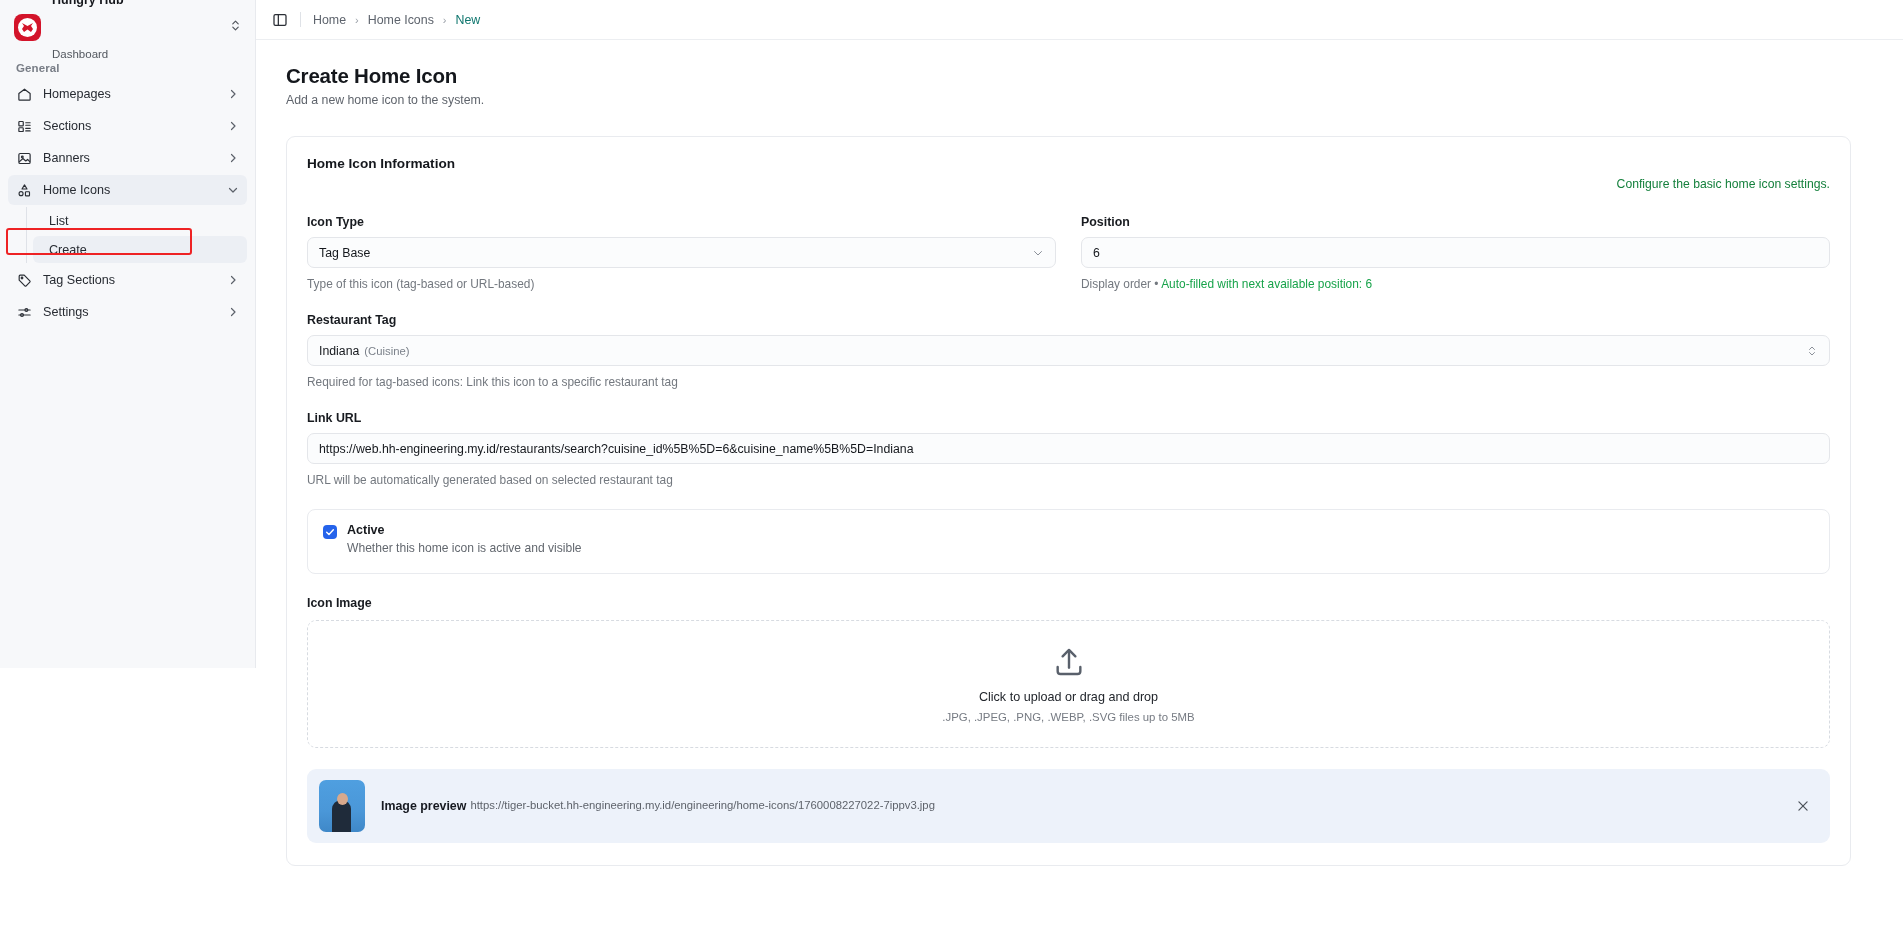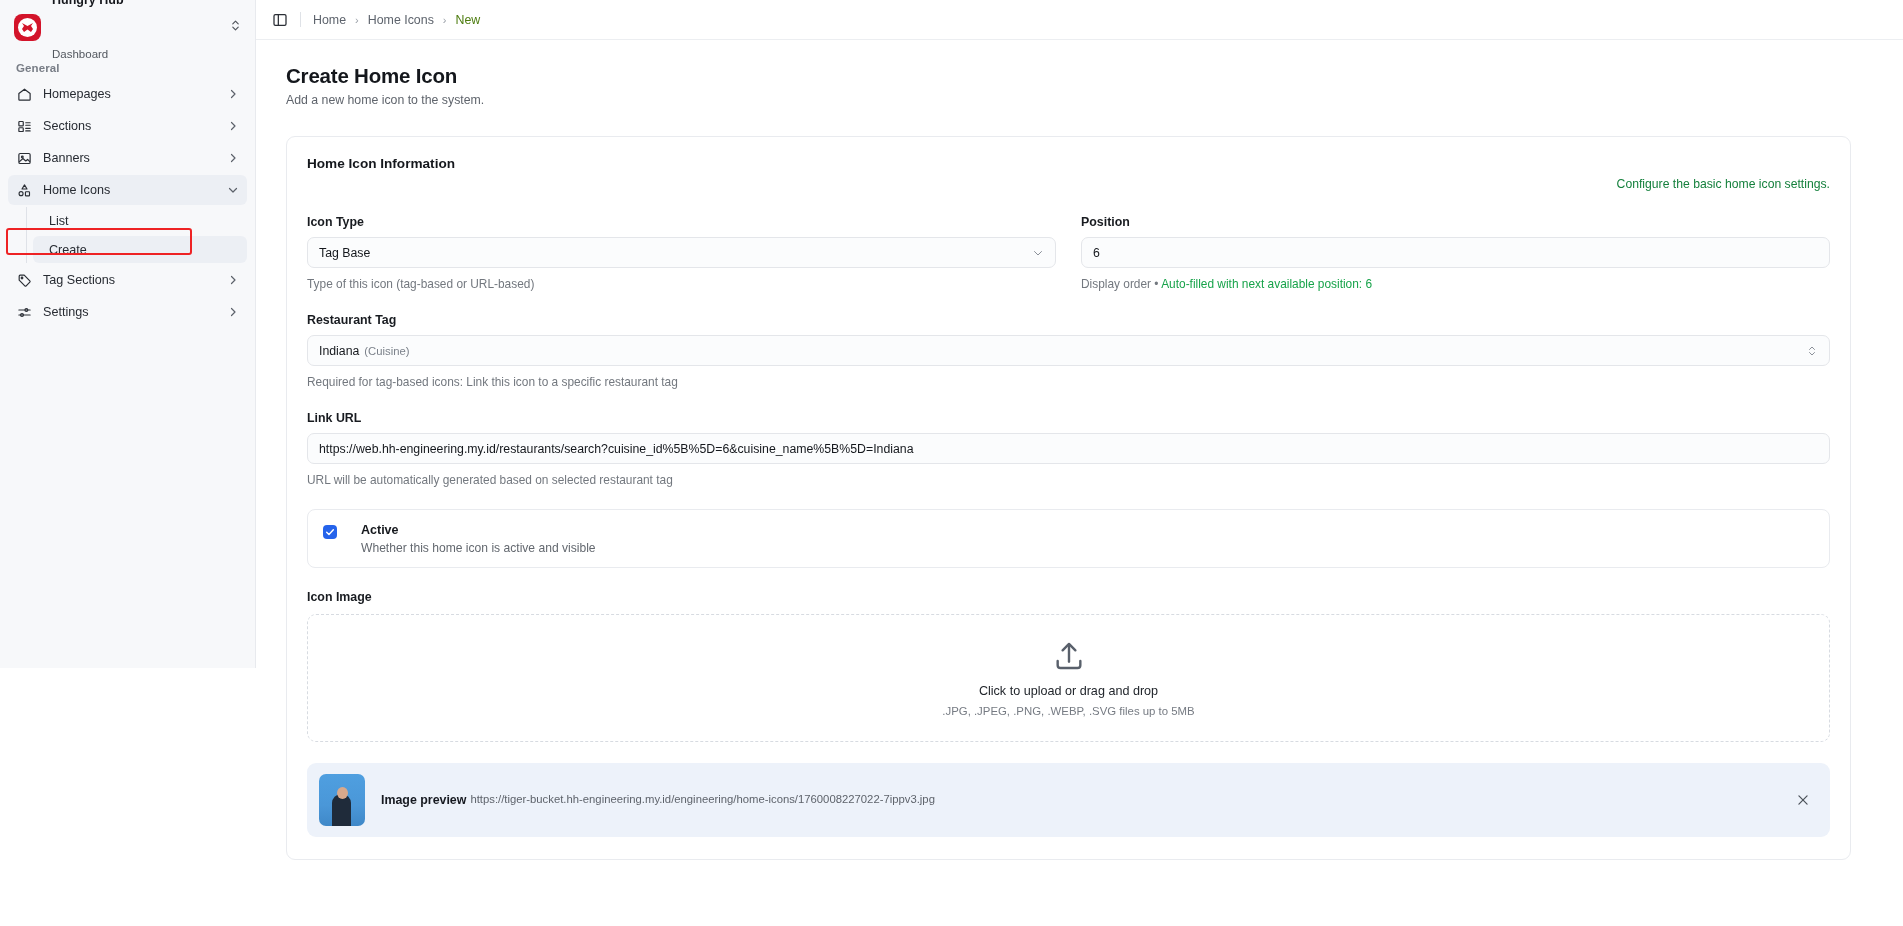--- a/index.html
+++ b/index.html
@@ -88,21 +88,21 @@
   
   .main { flex: 1; height: 926px; display: flex; flex-direction: column; background: #fff; min-width: 0; }
   .topbar {
     height: 40px; display: flex; align-items: center; gap: 12px;
     padding: 0 16px; border-bottom: 1px solid #eceef1; flex: 0 0 40px;
   }
   .panel-icon { width: 16px; height: 16px; color: #2b2f36; display:flex; align-items:center; }
   .vdiv { width: 1px; height: 15px; background: #dfe2e7; }
   .crumbs { display: flex; align-items: center; gap: 9px; font-size: 12.4px; }
   .crumb { color: #5d636c; cursor: pointer; }
-  .crumb.current { color: #4d7c0f; }
+  .crumb.current { color: #0f766e; }
   .crumb-sep { color: #9aa0a8; font-size: 11px; }
 
   .content { flex: 1; overflow: hidden; padding: 24px 0 0 0; }
   .page-head { padding: 0 32px 0 30px; }
   .page-title { font-size: 20.5px; font-weight: 700; color: #14171c; letter-spacing: -.2px; }
   .page-sub { font-size: 12.3px; color: #5f646c; margin-top: 5px; }
 
   .card {
     margin: 29px 52px 0 30px;
     border: 1px solid #e9ebef; border-radius: 9px;
@@ -122,21 +122,21 @@
   }
   .control .sel-ico { margin-left: auto; color: #8b9099; display: flex; align-items: center; }
   .muted-paren { color: #7b818a; font-size: 11.3px; margin-left: 5px; }
   .helper { font-size: 11.9px; color: #73787f; margin-top: 9px; }
   .helper .green { color: #17a34a; }
 
   .field-block { margin-top: 22px; }
 
   .checkbox-card {
     margin-top: 22px; border: 1px solid #e9ebef; border-radius: 8px;
-    padding: 13px 15px 12px 15px; display: flex; gap: 24px;
+    padding: 13px 15px 18px 15px; display: flex; gap: 10px;
   }
   .cb {
     width: 14px; height: 14px; border-radius: 4px; background: #2563eb;
     flex: 0 0 14px; margin-top: 2px; display: flex; align-items: center; justify-content: center;
   }
   .cb svg { display: block; }
   .cb-title { font-size: 12.5px; font-weight: 700; color: #15181d; }
   .cb-sub { font-size: 12.1px; color: #63686f; margin-top: 4px; }
 
   .dropzone {

